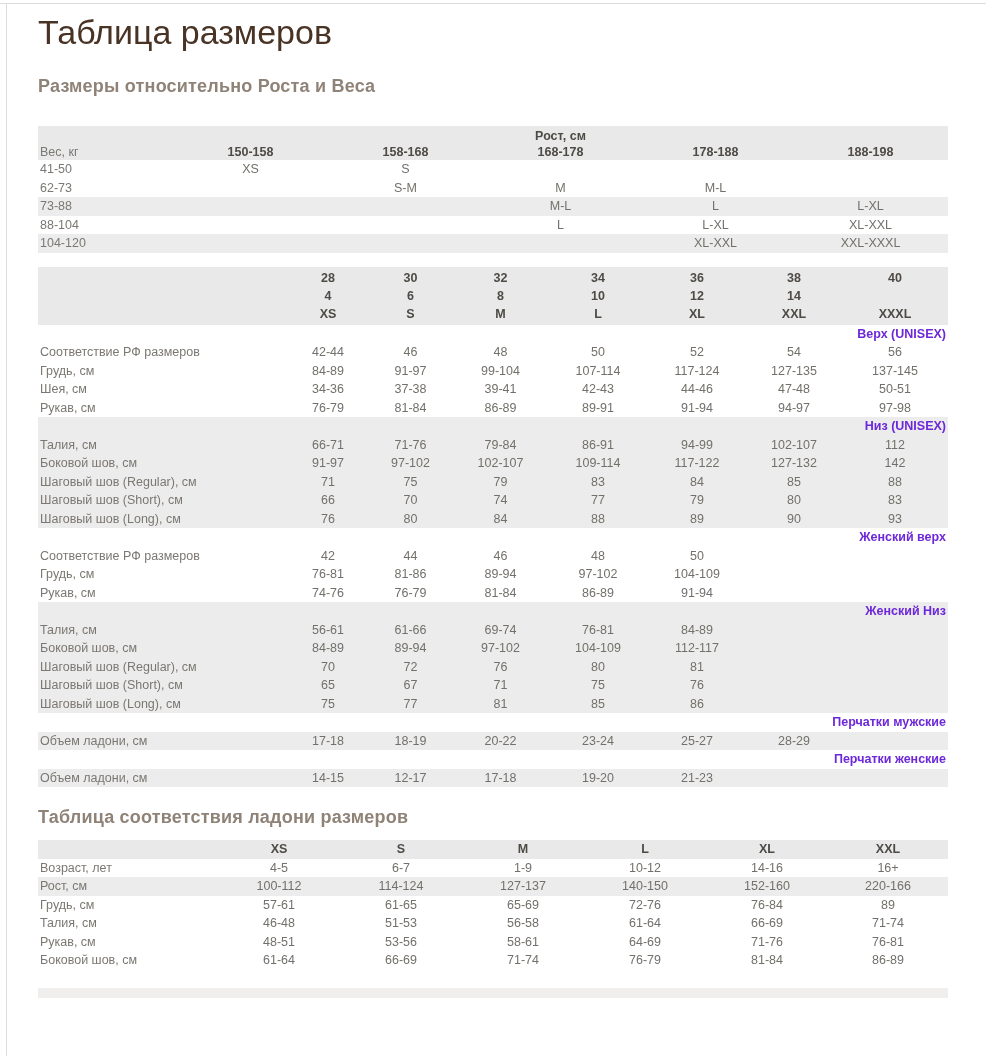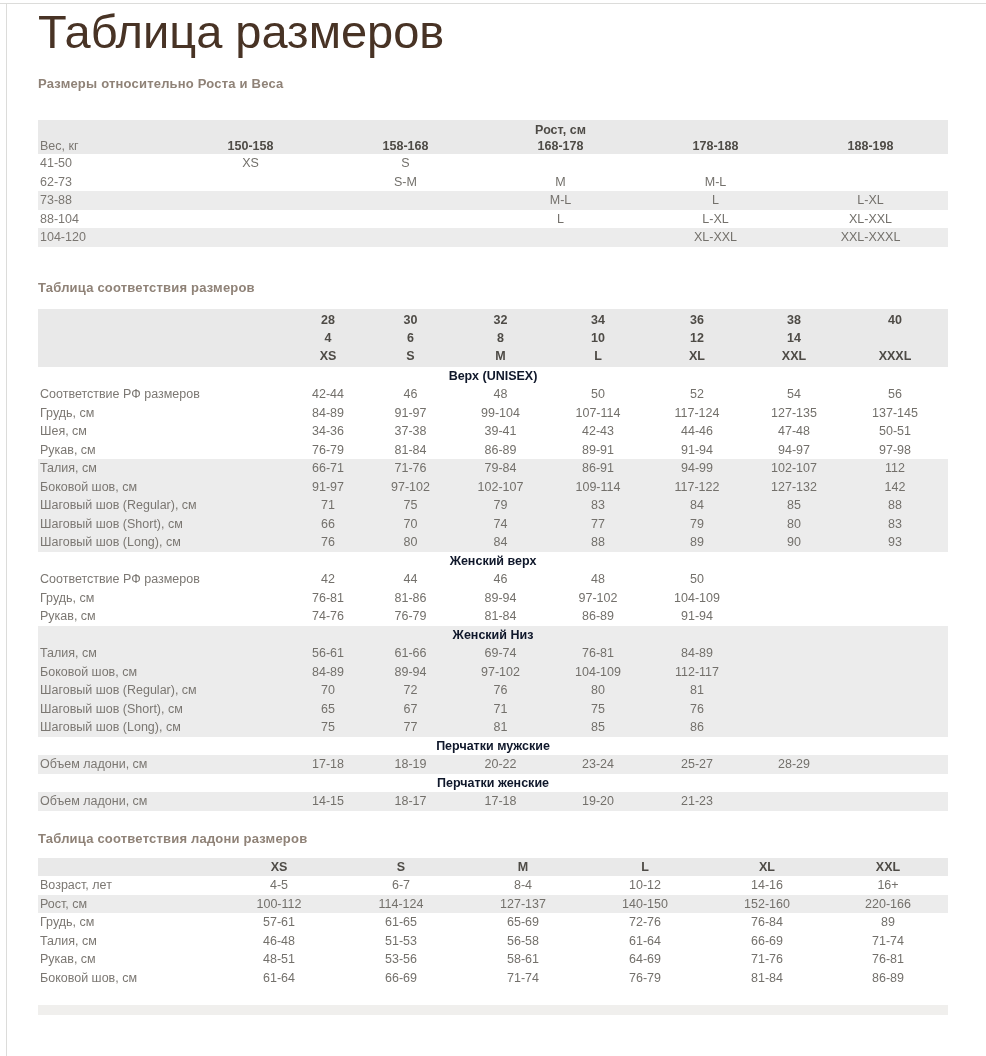--- a/index.html
+++ b/index.html
@@ -7,25 +7,25 @@
     width:986px;height:1056px;overflow:hidden;position:relative;
     background:#ffffff;
     font-family:"Liberation Sans", sans-serif;
     -webkit-font-smoothing:antialiased;
   }
   .frame-top{position:absolute;top:3px;left:0;width:986px;height:1px;background:var(--frame-line,#dcdcda);}
   .frame-left{position:absolute;top:3px;left:6px;width:1px;height:1053px;background:var(--frame-line,#dcdcda);}
   .content{padding:12px 38px 0 38px;}
 
   h1.page-title{
-    margin:0;font-size:47px;line-height:40px;font-weight:300;
+    margin:0;font-size:34px;line-height:40px;font-weight:300;
     color:var(--title-text,#483325);letter-spacing:0px;
   }
   .caption{
-    font-size:13px;font-weight:bold;letter-spacing:.2px;
+    font-size:18px;font-weight:bold;letter-spacing:.2px;
     color:var(--caption-text,#8f8277);
   }
   .subtitle{margin-top:24px;}
   .caption.sizes{margin-top:33px;}
   .caption.kids{margin-top:20px;}
 
   table.tbl{
     border-collapse:collapse;table-layout:fixed;width:910px;
     color:var(--table-text,#73706b);
   }
@@ -33,21 +33,21 @@
   table.tbl#t2{margin-top:14px;}
   table.tbl#t3{margin-top:12px;}
   .tbl td{
     height:18.5px;line-height:18.5px;padding:0 2px;
     text-align:center;font-size:12.5px;white-space:nowrap;overflow:hidden;
   }
   .tbl td.lbl{text-align:left;color:#7b7772;}
   .tbl .b{font-weight:bold;color:var(--bold-text,#4e4b46);}
   .tbl tr.hdr td{background:var(--header-bg,#e9e9e9);}
   .tbl tr.shade td{background:var(--stripe-bg,#ececec);}
-  .tbl td.sec{font-weight:bold;color:#0f172a;text-align:center;}
+  .tbl td.sec{font-weight:bold;color:#6d28d9;text-align:right;}
   
   #t1 tr.grp td{height:14px;line-height:14px;padding-top:3px;}
   #t1 tr.cols td{height:17px;line-height:16px;}
   
   #t2 .hl{height:18px;line-height:18px;}
   #t2 tr.hdr td{padding-top:2px;padding-bottom:2px;}
   
   .cutoff-band{margin-top:18px;width:910px;height:10px;background:#f0efed;}
 </style>
 </head>
@@ -120,21 +120,20 @@
           <td class="lbl">104-120</td>
           <td></td>
           <td></td>
           <td></td>
           <td>XL-XXL</td>
           <td>XXL-XXXL</td>
         </tr>
       </tbody>
     </table>
 
-  <div class="caption sizes">Таблица соответствия размеров</div>
   <table class="tbl" id="t2">
       <colgroup>
         <col style="width: 250px;">
         <col style="width: 80px;">
         <col style="width: 85px;">
         <col style="width: 95px;">
         <col style="width: 100px;">
         <col style="width: 98px;">
         <col style="width: 96px;">
         <col style="width: 106px;">
@@ -217,20 +216,23 @@
           <td class="lbl">Рукав, см</td>
           <td>76-79</td>
           <td>81-84</td>
           <td>86-89</td>
           <td>89-91</td>
           <td>91-94</td>
           <td>94-97</td>
           <td>97-98</td>
         </tr>
         <tr class="shade">
+          <td class="sec" colspan="8">Низ (UNISEX)</td>
+        </tr>
+        <tr class="shade">
           <td class="lbl">Талия, см</td>
           <td>66-71</td>
           <td>71-76</td>
           <td>79-84</td>
           <td>86-91</td>
           <td>94-99</td>
           <td>102-107</td>
           <td>112</td>
         </tr>
         <tr class="shade">
@@ -371,21 +373,21 @@
           <td>25-27</td>
           <td>28-29</td>
           <td></td>
         </tr>
         <tr>
           <td class="sec" colspan="8">Перчатки женские</td>
         </tr>
         <tr class="shade">
           <td class="lbl">Объем ладони, см</td>
           <td>14-15</td>
-          <td>18-17</td>
+          <td>12-17</td>
           <td>17-18</td>
           <td>19-20</td>
           <td>21-23</td>
           <td></td>
           <td></td>
         </tr>
       </tbody>
     </table>
 
   <div class="caption kids">Таблица соответствия ладони размеров</div>
@@ -408,21 +410,21 @@
           <td class="b">L</td>
           <td class="b">XL</td>
           <td class="b">XXL</td>
         </tr>
       </thead>
       <tbody>
         <tr>
           <td class="lbl">Возраст, лет</td>
           <td>4-5</td>
           <td>6-7</td>
-          <td>8-4</td>
+          <td>1-9</td>
           <td>10-12</td>
           <td>14-16</td>
           <td>16+</td>
         </tr>
         <tr class="shade">
           <td class="lbl">Рост, см</td>
           <td>100-112</td>
           <td>114-124</td>
           <td>127-137</td>
           <td>140-150</td>

